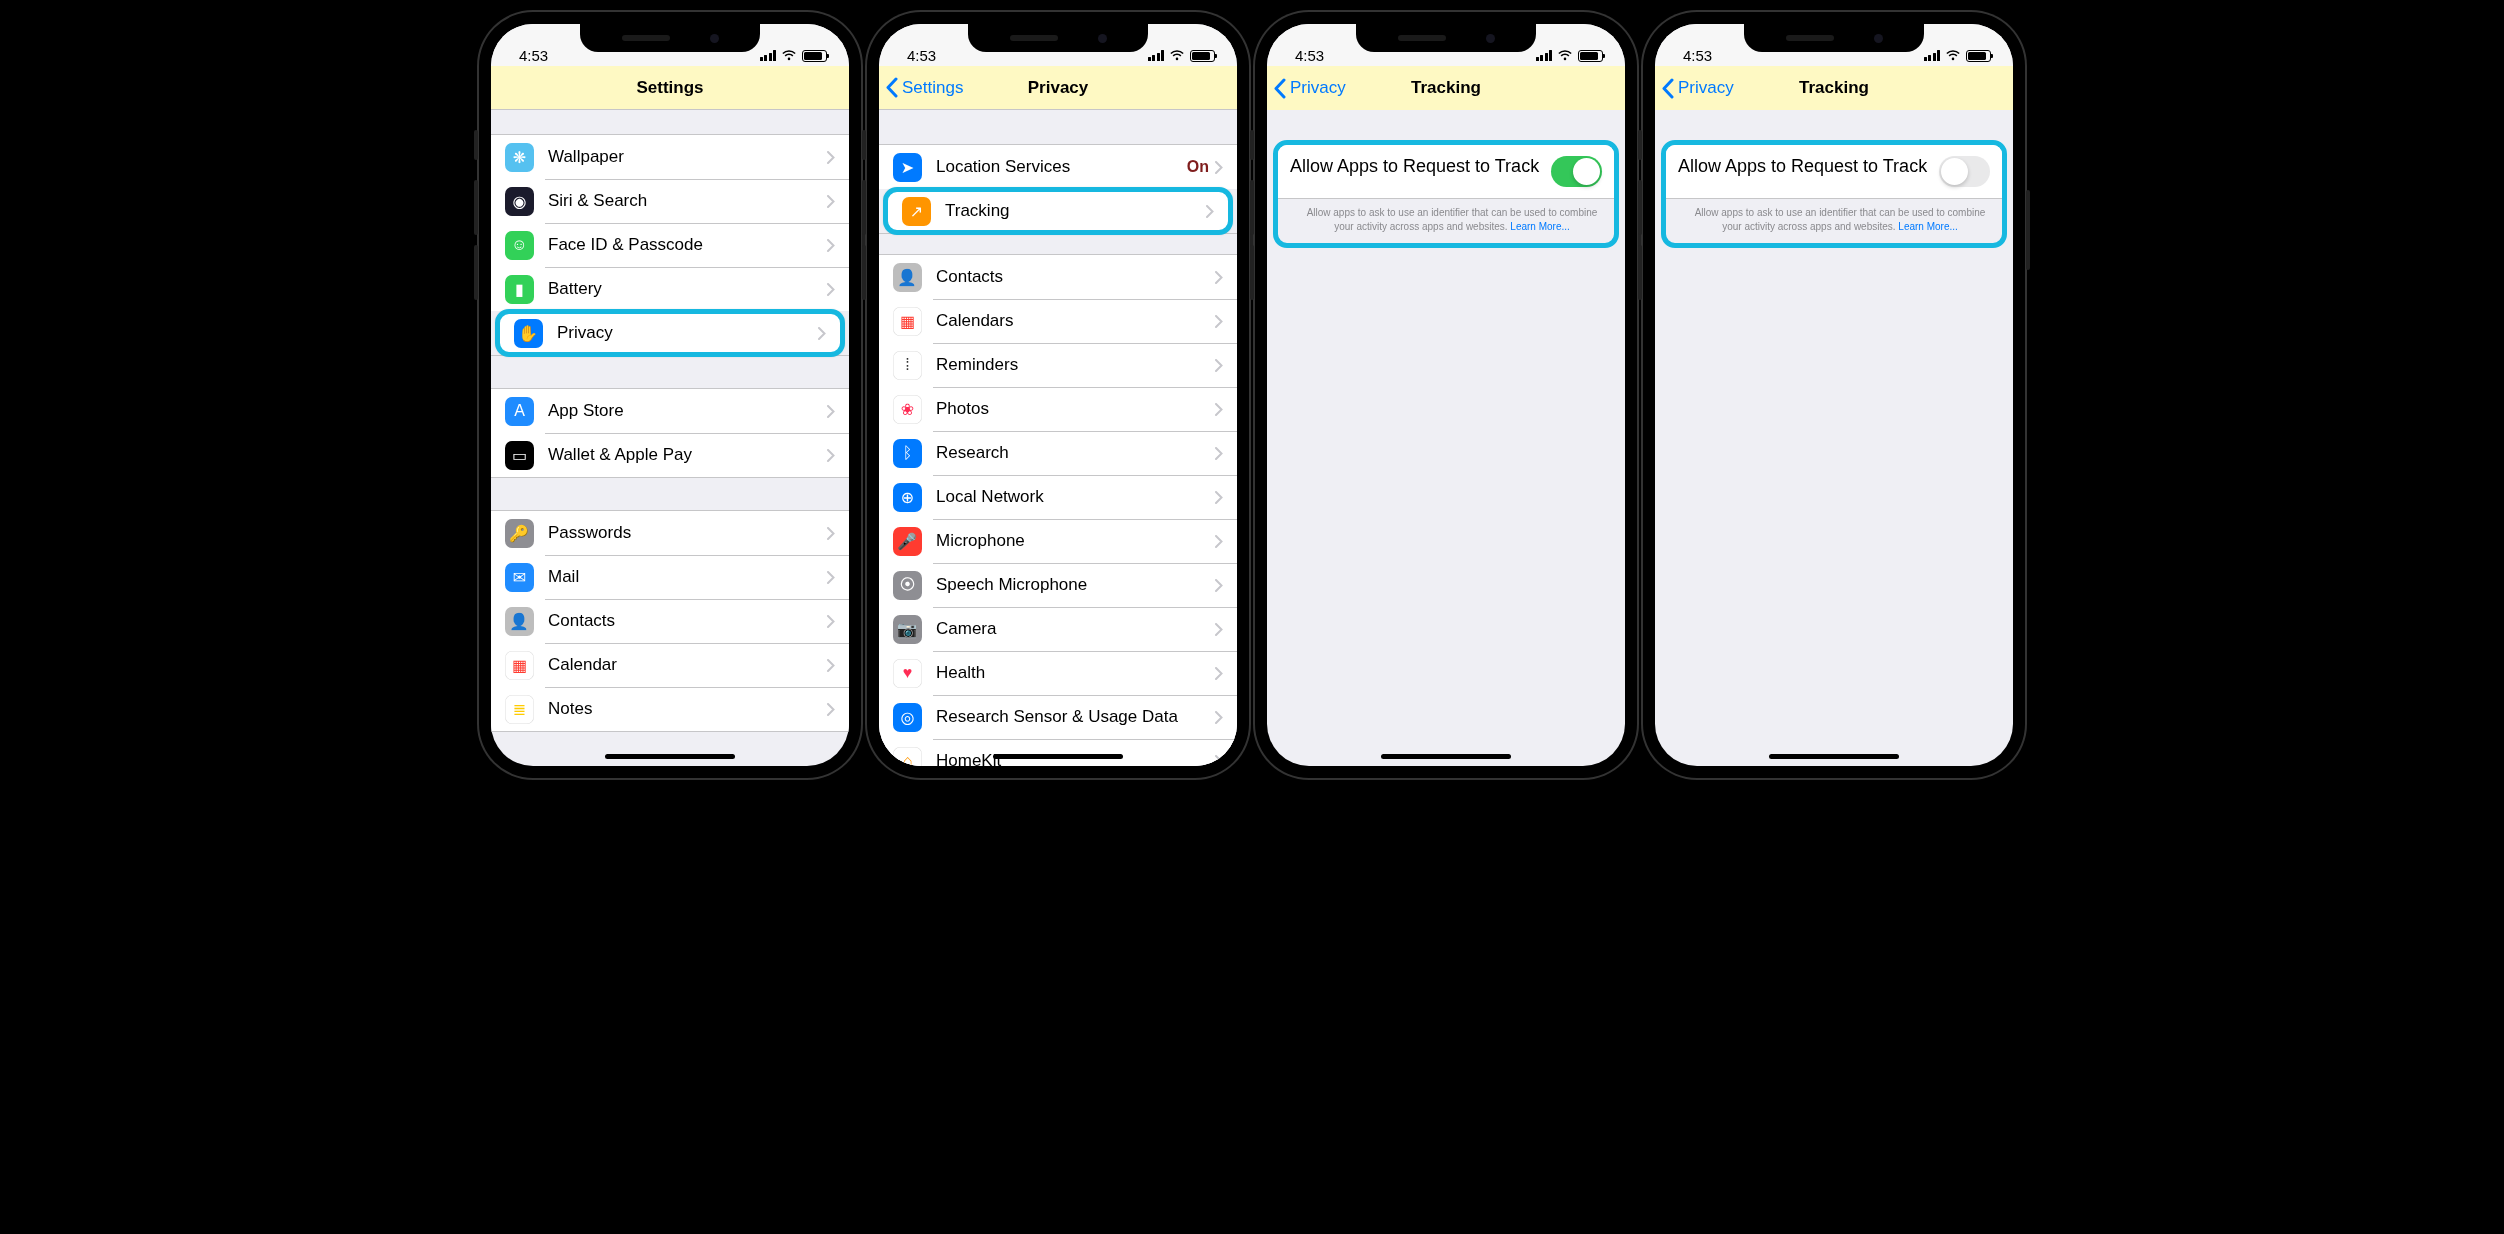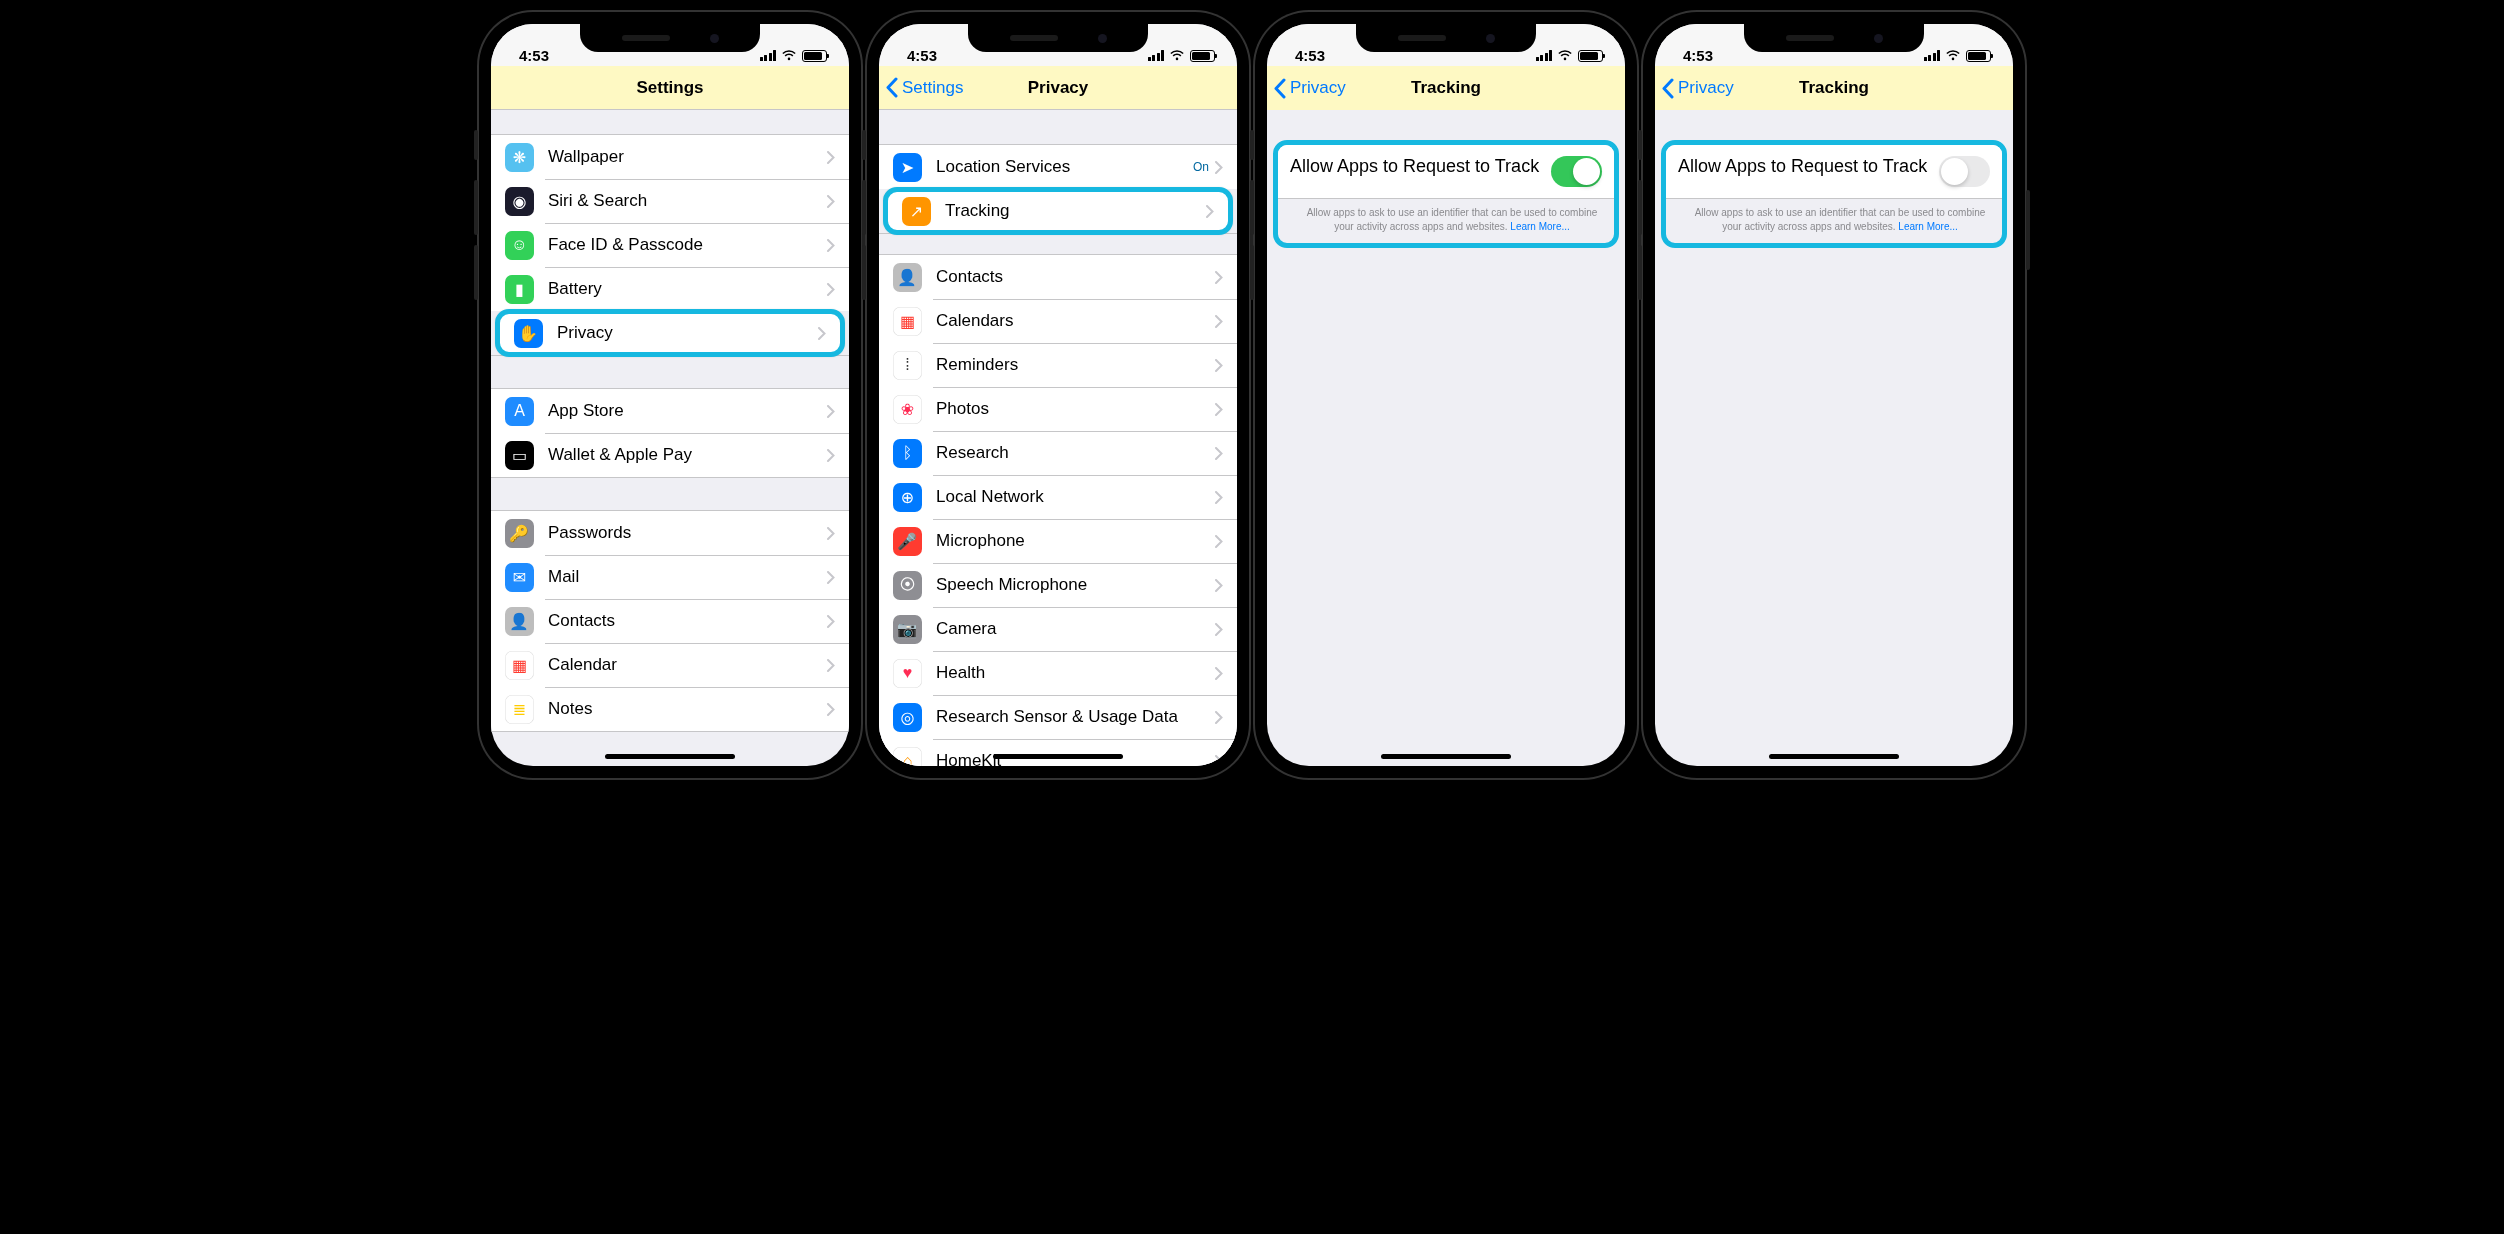--- a/index.html
+++ b/index.html
@@ -48,21 +48,21 @@
   }
   .notch::before { content:""; width:48px; height:6px; background:#1a1a1a; border-radius:3px; }
   .notch::after { content:""; width:9px; height:9px; background:#151520; border-radius:50%; }
   .statusbar {
     height: 42px;
     display: flex;
     justify-content: space-between;
     align-items: flex-end;
     padding: 0 22px 2px 28px;
     font-size: 15px;
-    font-weight: 700;
+    font-weight: 400;
     background: #f7f7f7;
   }
   .status-right { display:flex; align-items:center; gap:5px; }
   .sig { display:flex; align-items:flex-end; gap:1.5px; height:11px; }
   .sig span { width:3px; background:#000; border-radius:0.5px; }
   .sig span:nth-child(1){height:4px} .sig span:nth-child(2){height:6px}
   .sig span:nth-child(3){height:8px} .sig span:nth-child(4){height:11px}
   .wifi-svg { width:16px; height:12px; }
   .batt { width:25px; height:12px; border:1px solid #000; border-radius:3px; position:relative; }
   .batt::after{ content:""; position:absolute; right:-3px; top:3px; width:2px; height:4px; background:#000; border-radius:0 1px 1px 0;}
@@ -108,21 +108,21 @@
     height:0.5px; background:#c6c6c8;
   }
   .group { border-top:0.5px solid #c6c6c8; border-bottom:0.5px solid #c6c6c8; }
   .icon {
     width:29px; height:29px; border-radius:7px;
     margin-right:14px; flex-shrink:0;
     display:flex; align-items:center; justify-content:center;
     font-size:16px; color:#fff;
   }
   .row-label { flex:1; font-size:17px; color:#000; white-space:nowrap; overflow:hidden; text-overflow:ellipsis;}
-  .row-value { font-size:12px; color:#0369a1; margin-right:6px; }
+  .row-value { font-size:16px; color:#7f1d1d; margin-right:6px;font-weight:bold; }
   .chev { color:#c7c7cc; }
   .chev svg{ width:8px; height:13px; display:block;}
   .highlight {
     border: 5px solid #16b8e0;
     border-radius: 14px;
     box-shadow: 0 0 2px rgba(0,0,0,0.1);
   }
   .row.highlight { height:48px; margin:-2px 4px; z-index:2; }
   .row.highlight::before{ display:none; }
   .tracking-box {

